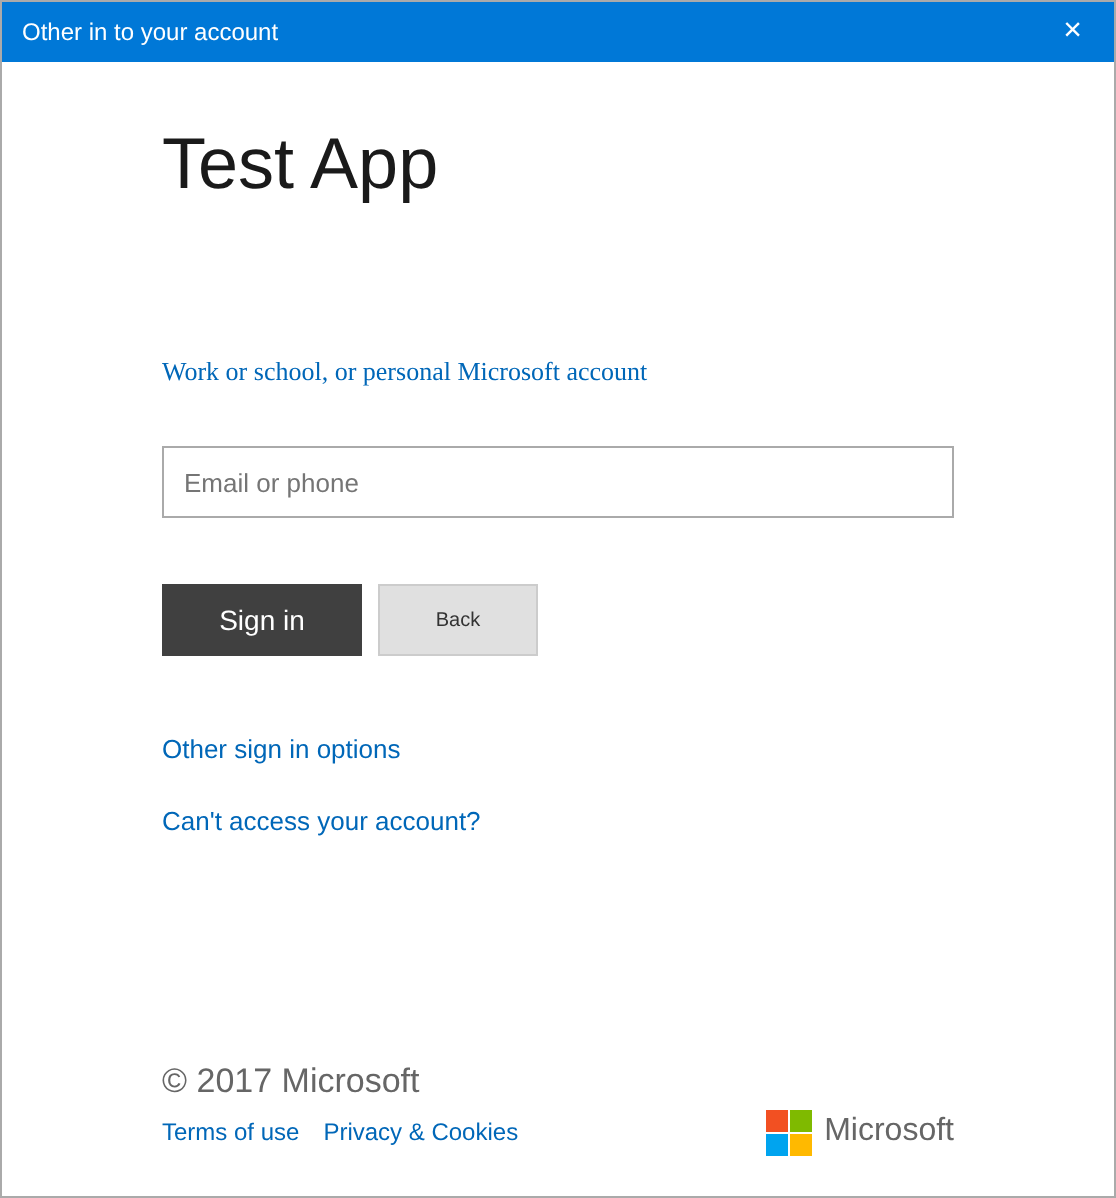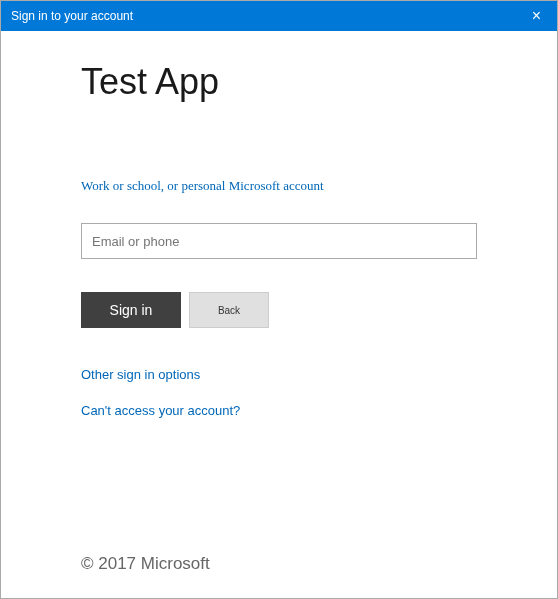--- a/index.html
+++ b/index.html
@@ -28,32 +28,47 @@
     .sq-r { background: #f25022; }
     .sq-g { background: #7fba00; }
     .sq-b { background: #00a4ef; }
     .sq-y { background: #ffb900; }
   </style>
 </head>
 <body>
 
 <div class="window">
   <div class="title-bar">
-    <span class="title-bar-text">Sign in to your account</span>
+    <span class="title-bar-text">Other in to your account</span>
     <button class="close-btn">×</button>
   </div>
   <div class="content">
     <h1 class="app-title">Test App</h1>
     <p class="subtitle">
       <span>Work or school, or personal </span><span style="color:#0067b8;">Microsoft</span><span> account</span>
     </p>
     <input class="input-field" type="text" placeholder="Email or phone" style="">
     <div class="buttons-row">
       <button class="btn-signin">Sign in</button>
       <button class="btn-back">Back</button>
     </div>
     <a class="link">Other sign in options</a>
     <a class="link">Can't access your account?</a>
     <div class="footer">
       <div class="footer-copy">© 2017 Microsoft</div>
+      <div class="footer-links">
+        <div class="footer-left">
+          <a class="footer-link">Terms of use</a>
+          <a class="footer-link">Privacy &amp; Cookies</a>
+        </div>
+        <div class="ms-logo">
+          <div class="ms-squares">
+            <div class="sq-r"></div>
+            <div class="sq-g"></div>
+            <div class="sq-b"></div>
+            <div class="sq-y"></div>
+          </div>
+          <span class="ms-logo-text">Microsoft</span>
+        </div>
+      </div>
     </div>
   </div>
 </div>
 
 </body></html>

